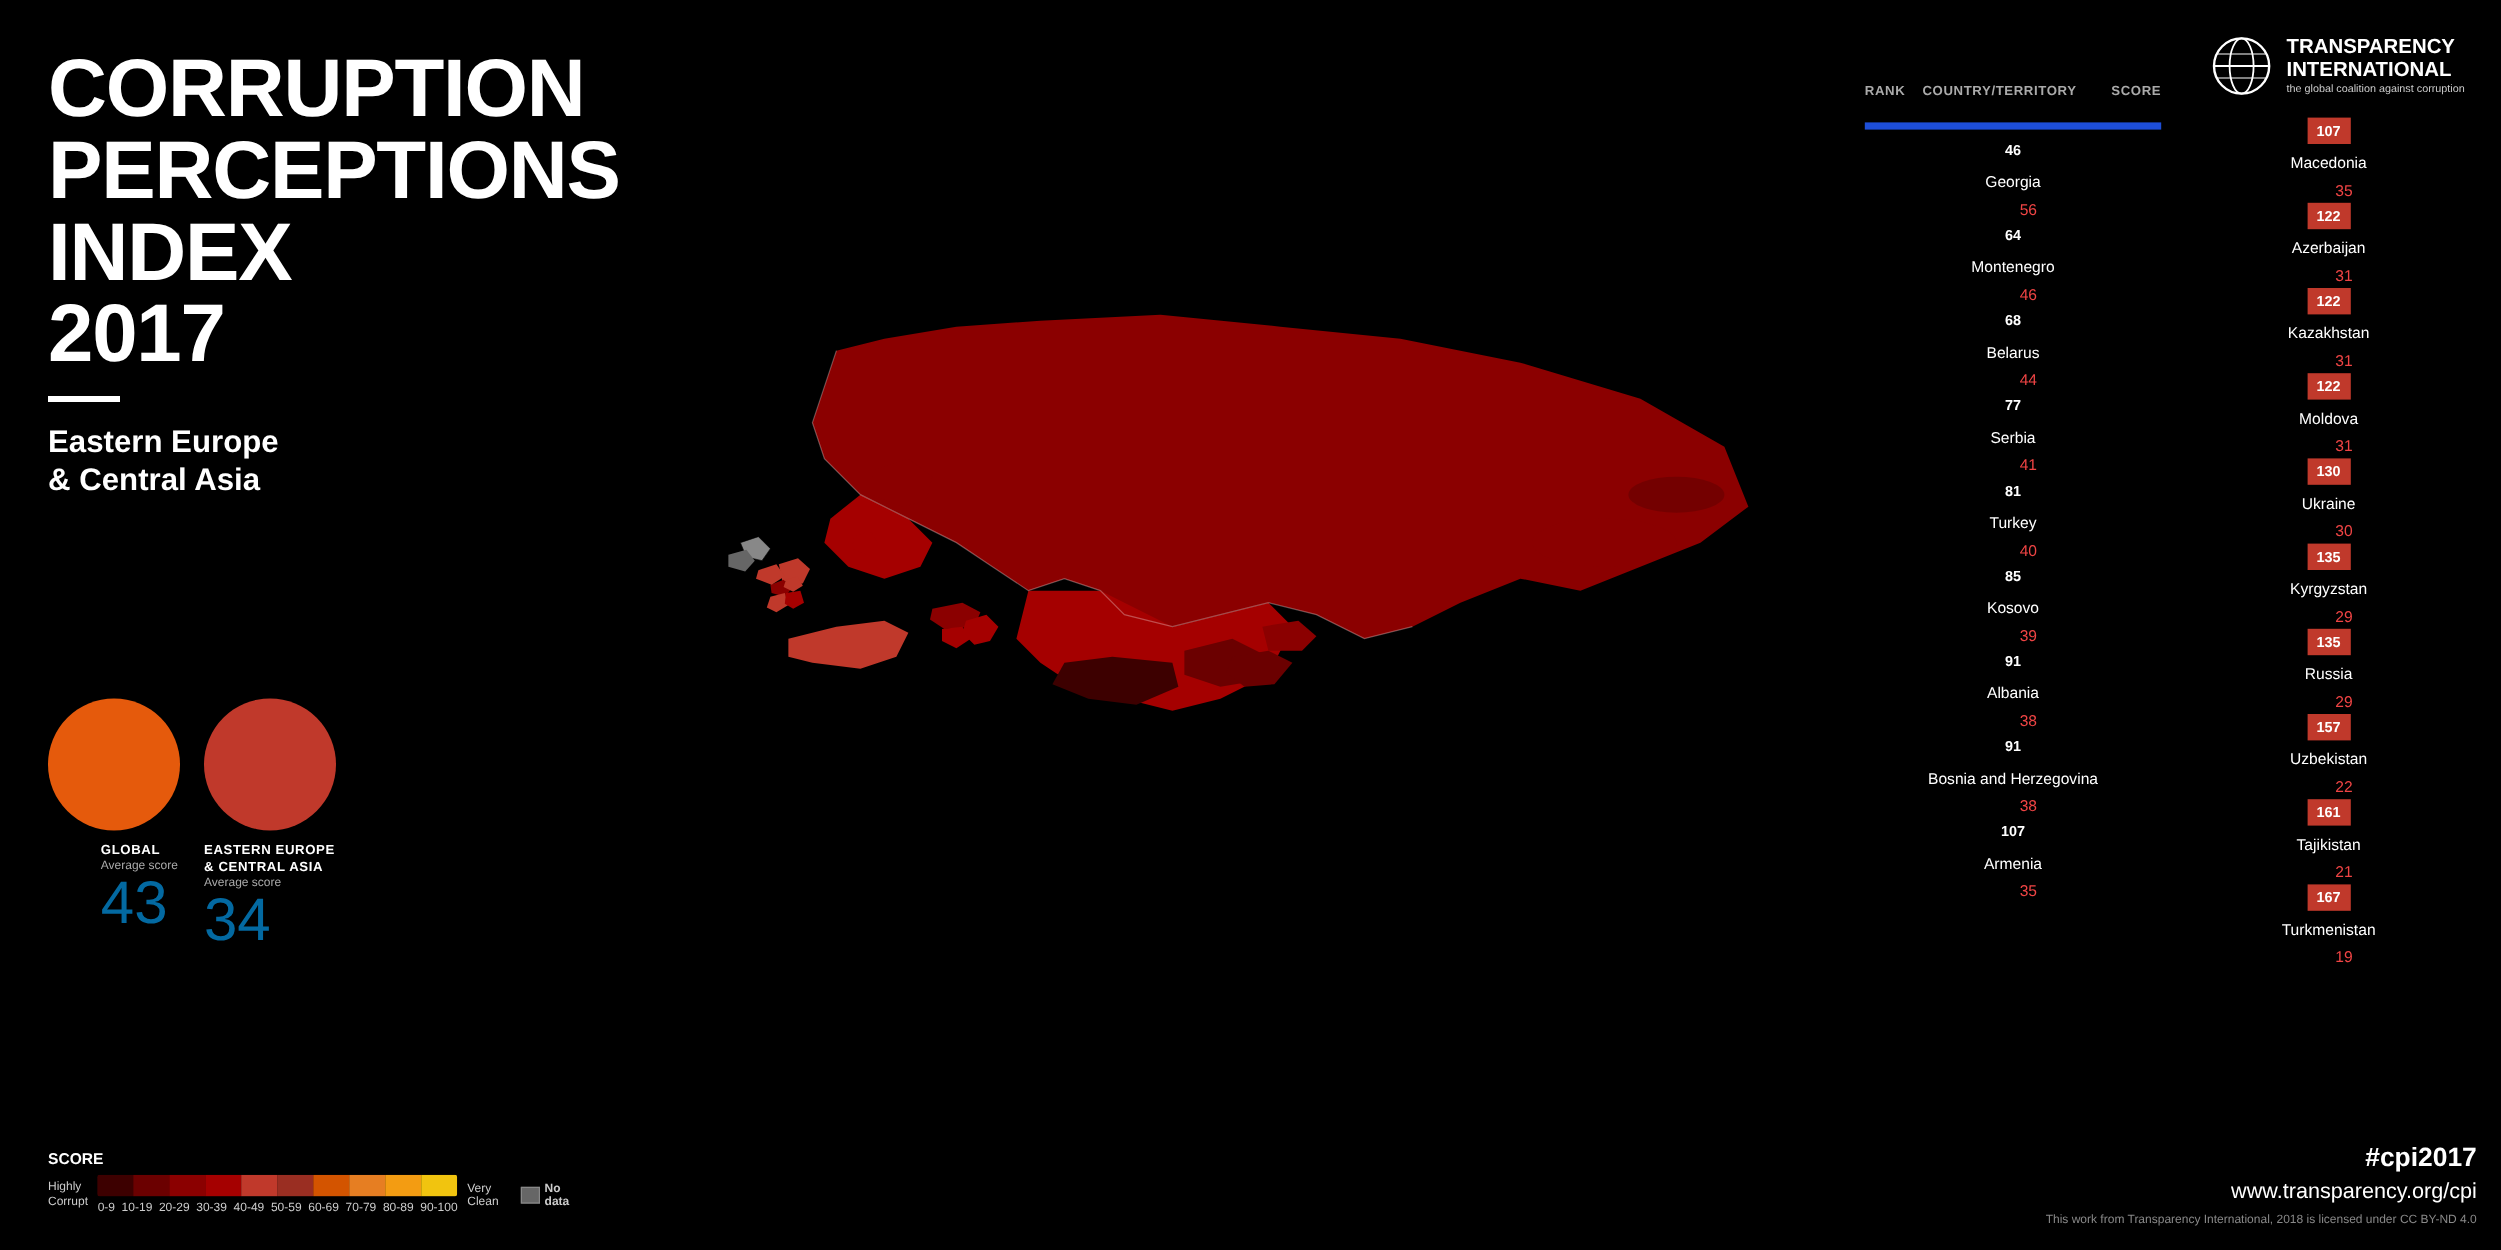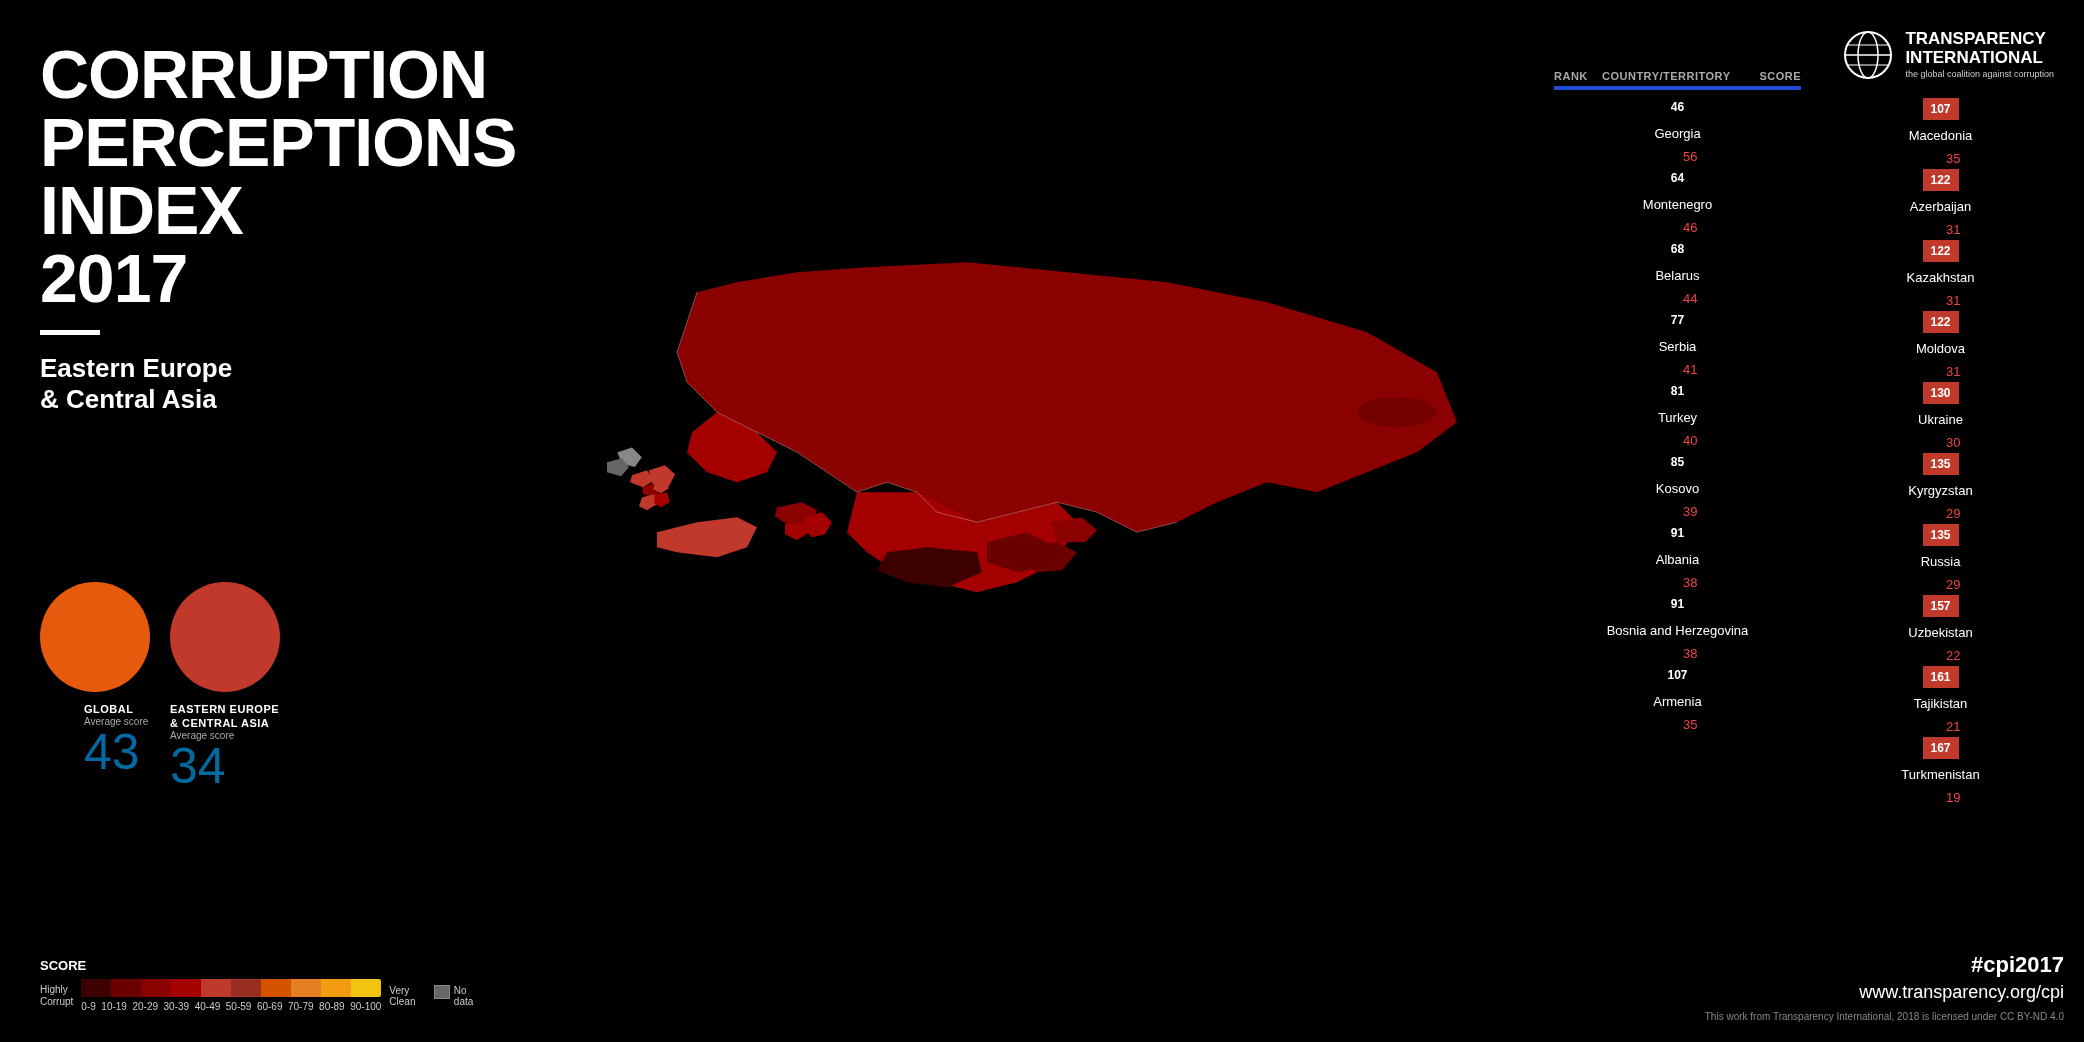--- a/index.html
+++ b/index.html
@@ -116,22 +116,22 @@
       padding: 30px 20px 20px 10px;
       display: flex;
       flex-direction: column;
       gap: 0;
     }
 
     .table-header {
       display: flex;
       gap: 8px;
       margin-bottom: 6px;
-      padding-bottom: 4px;
-      border-bottom: 4px solid #1d4ed8;
+      padding-bottom: 20px;
+      border-bottom: 6px solid #1d4ed8;
     }
 
     .col-rank { width: 40px; font-size: 11px; font-weight: 700; color: #aaa; text-transform: uppercase; letter-spacing: 0.5px; }
     .col-country { flex: 1; font-size: 11px; font-weight: 700; color: #aaa; text-transform: uppercase; letter-spacing: 0.5px; }
     .col-score { width: 45px; font-size: 11px; font-weight: 700; color: #aaa; text-transform: uppercase; letter-spacing: 0.5px; text-align: right; }
 
     .table-row {
       display: flex;
       align-items: center;
       gap: 8px;
@@ -334,21 +334,21 @@
             <span class="legend-label">30-39</span>
             <span class="legend-label">40-49</span>
             <span class="legend-label">50-59</span>
             <span class="legend-label">60-69</span>
             <span class="legend-label">70-79</span>
             <span class="legend-label">80-89</span>
             <span class="legend-label">90-100</span>
           </div>
         </div>
         <div style="font-size:10px;color:#ccc;">Very<br>Clean</div>
-        <div style="margin-left:10px;display:flex;align-items:flex-start;gap:4px;">
+        <div style="margin-left:10px;display:flex;align-items:center;gap:4px;font-weight:bold;">
           <div style="width:22px;height:14px;background:#666;border:1px solid #888;"></div>
           <span style="font-size:10px;color:#ccc;">No data</span>
         </div>
       </div>
     </div>
   </div>
 
   <div class="map-area">
     <div class="map-svg-container">
       

